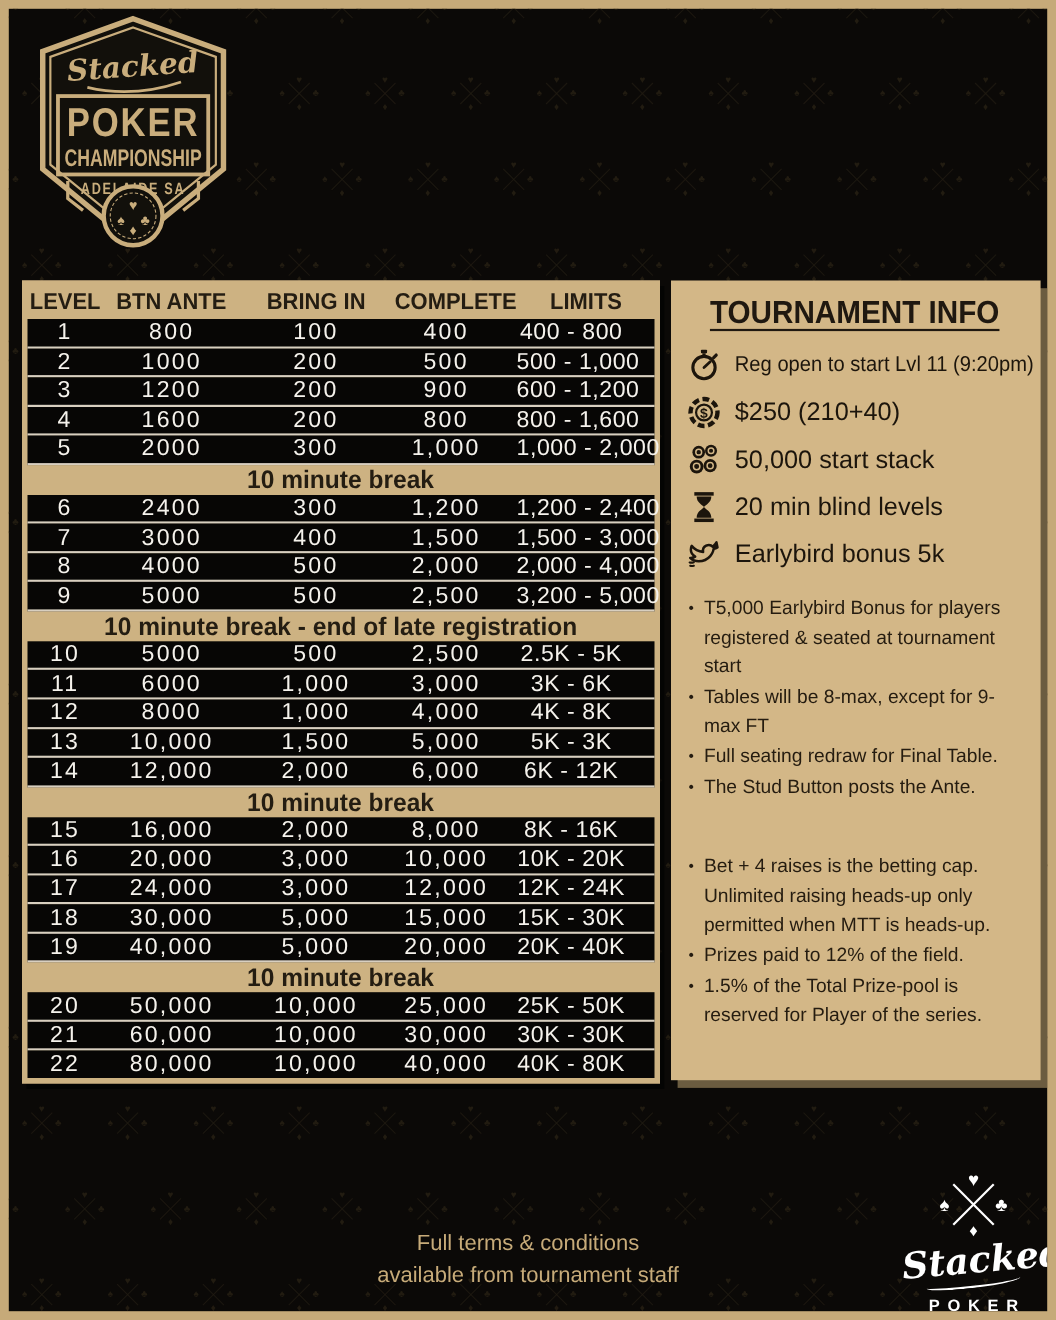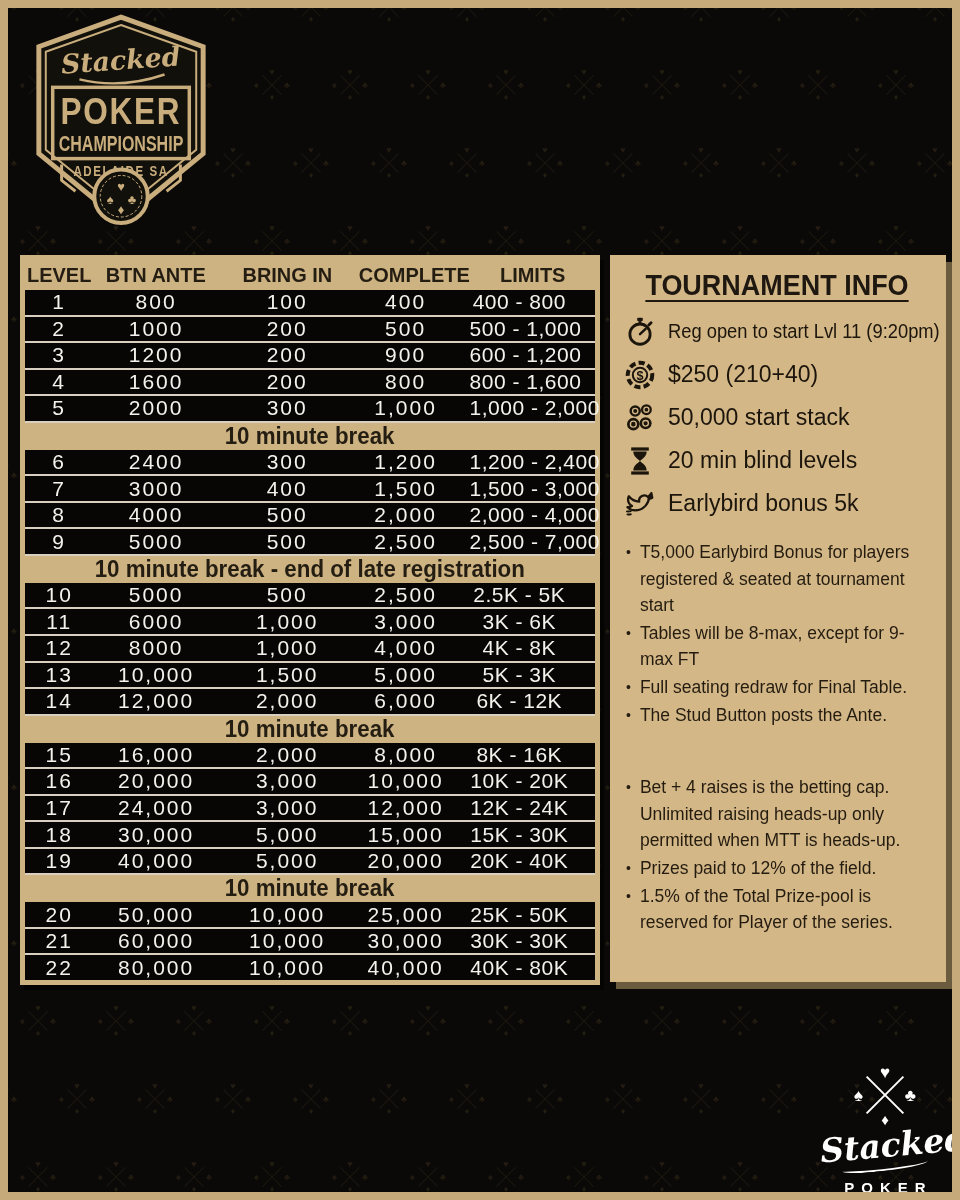--- a/index.html
+++ b/index.html
@@ -1395,21 +1395,21 @@
         <div class="c btn-ante">4000</div>
         <div class="c bring-in">500</div>
         <div class="c complete">2,000</div>
         <div class="c limits">2,000 - 4,000</div>
       </div>
       <div class="t-row">
         <div class="c level">9</div>
         <div class="c btn-ante">5000</div>
         <div class="c bring-in">500</div>
         <div class="c complete">2,500</div>
-        <div class="c limits">2,500 - 7,000</div>
+        <div class="c limits">3,200 - 5,000</div>
       </div>
       <div class="t-break">
         <span class="bl">10 minute break - end of late registration</span>
       </div>
       <div class="t-row">
         <div class="c level">10</div>
         <div class="c btn-ante">5000</div>
         <div class="c bring-in">500</div>
         <div class="c complete">2,500</div>
         <div class="c limits">2.5K - 5K</div>
@@ -1588,20 +1588,24 @@
           <span class="dot">•</span>
           <span>Prizes paid to 12% of the field.</span>
         </div>
         <div class="note">
           <span class="dot">•</span>
           <span>1.5% of the Total Prize-pool is reserved for Player of the series.</span>
         </div>
       </div>
   </aside>
 
+  <div class="terms">
+    <div>Full terms &amp; conditions</div>
+    <div>available from tournament staff</div>
+  </div>
 
   <div class="brand-logo">
     <div class="suit-x">
       <span class="sx sx-top">♥</span>
       <span class="sx sx-left">♠</span>
       <span class="sx sx-right">♣</span>
       <span class="sx sx-bottom">♦</span>
     </div>
     <div class="brand-script">Stacked</div>
     <div class="brand-underline"></div>

